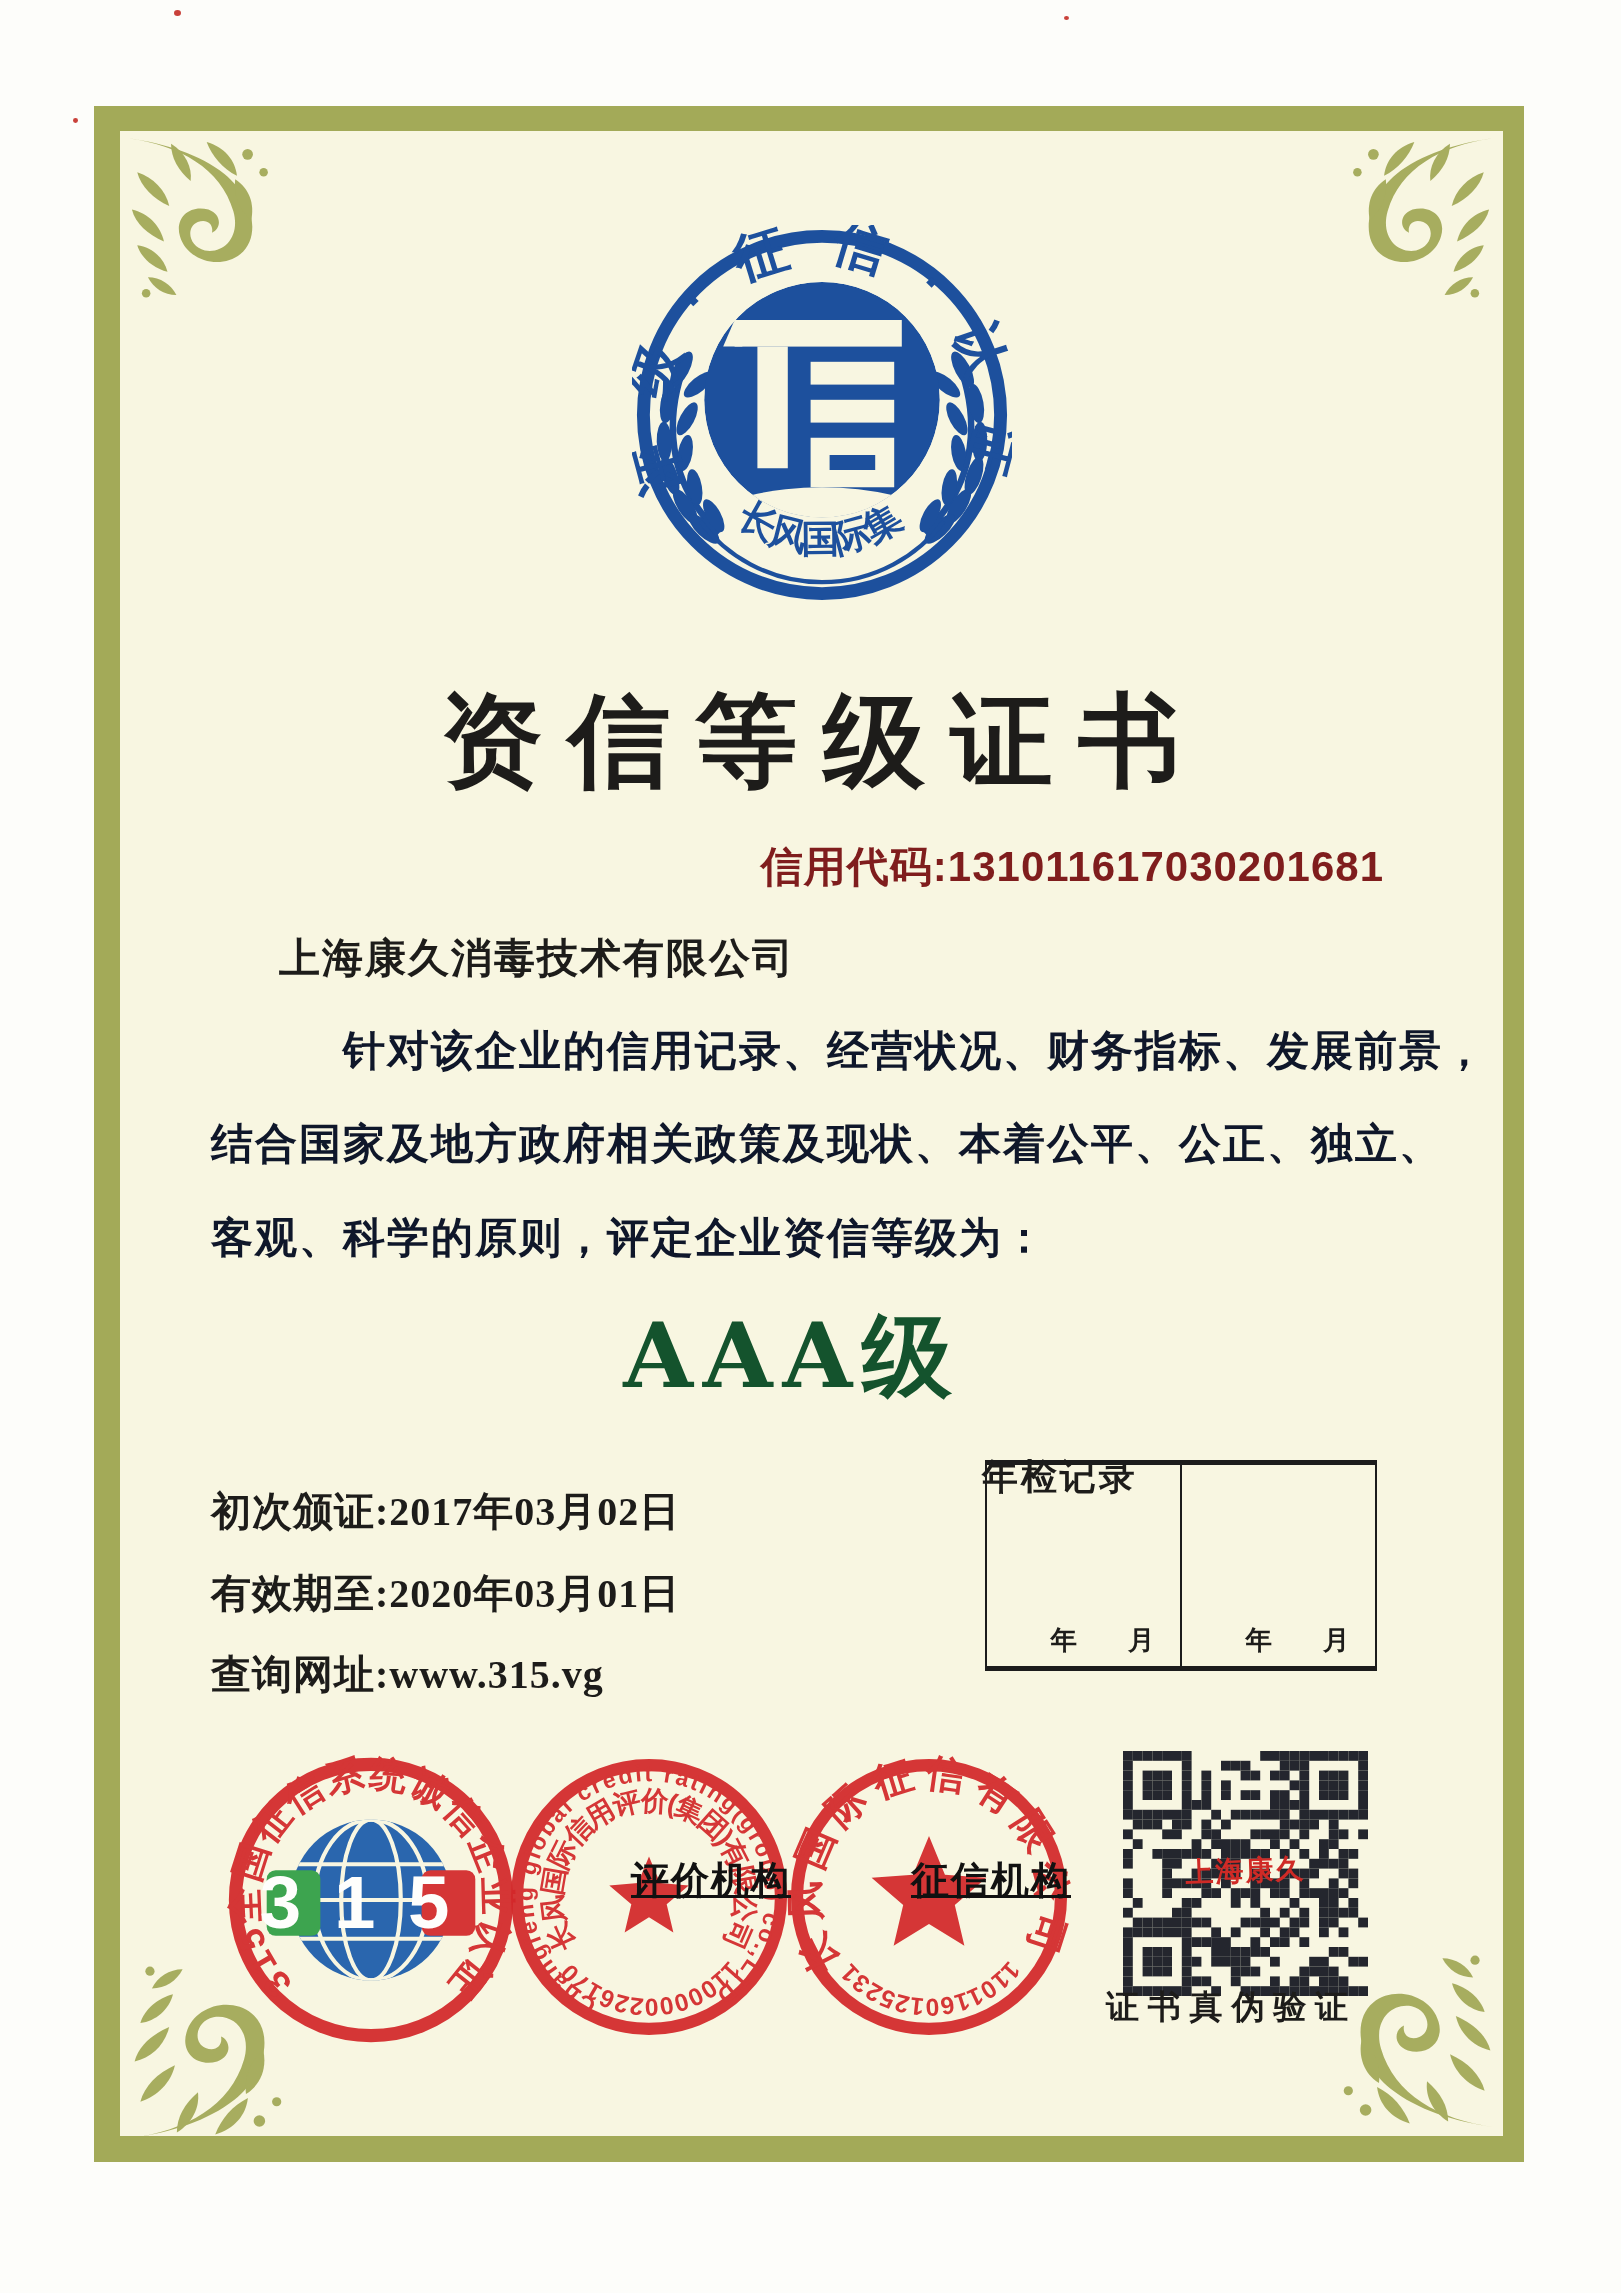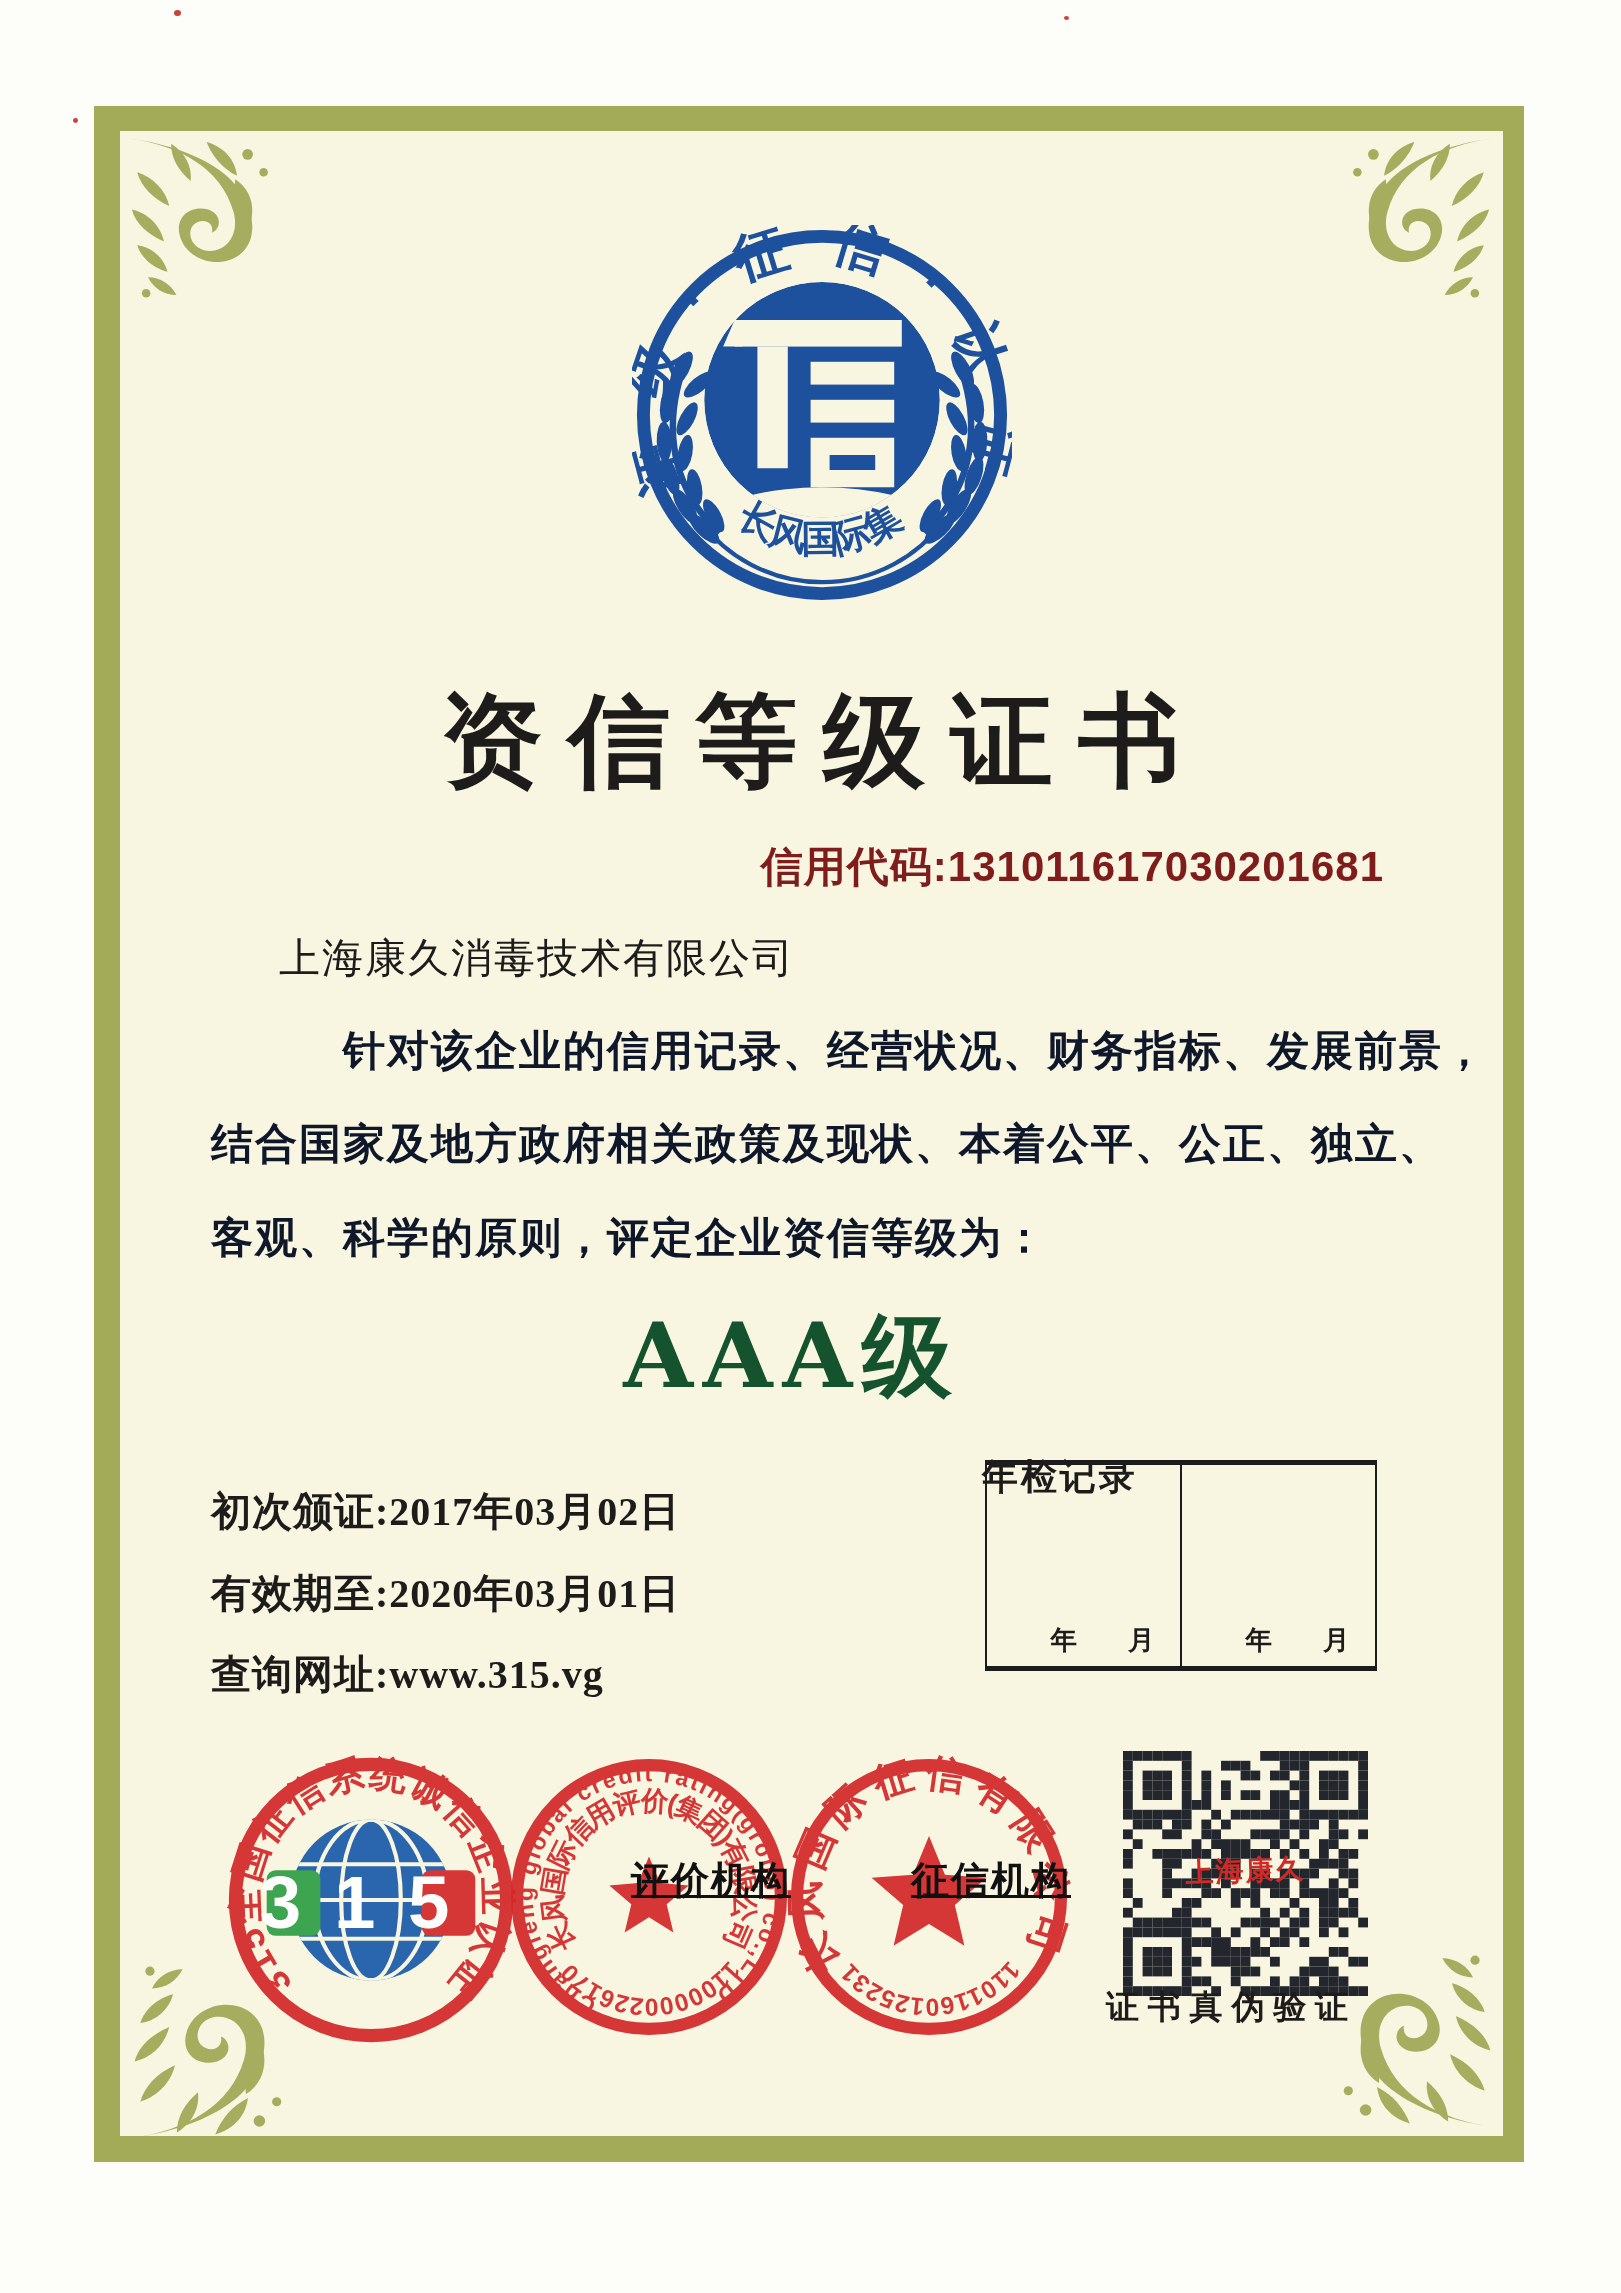--- a/index.html
+++ b/index.html
@@ -8,21 +8,21 @@
   .band{position:absolute;left:94px;top:106px;width:1430px;height:2056px;background:#a3aa58;}
   .inner{position:absolute;left:120px;top:131px;width:1383px;height:2005px;background:#f8f6e1;}
   .orn{position:absolute;pointer-events:none;}
   .speck{position:absolute;border-radius:50%;background:#c9413a;}
   .logo{position:absolute;left:632px;top:225px;width:380px;height:380px;}
   .title{position:absolute;left:120px;top:674px;width:1383px;text-align:center;
          font-size:102px;font-weight:900;letter-spacing:25.5px;padding-left:23px;box-sizing:border-box;
          font-family:"Liberation Sans",sans-serif;}
   .code{position:absolute;left:120px;top:839px;width:1264px;text-align:right;
         font-size:42px;font-weight:900;letter-spacing:1px;color:#7f1d1d;}
-  .company{position:absolute;left:279px;top:931px;font-size:41px;font-weight:400;letter-spacing:2px;}
+  .company{position:absolute;left:279px;top:931px;font-size:41px;font-weight:700;letter-spacing:2px;}
   .pline{position:absolute;font-family:"Liberation Serif",serif;font-size:42px;font-weight:700;
          letter-spacing:2px;white-space:nowrap;color:#0f172a;}
   .l1{left:343px;top:1023px;} .l2{left:211px;top:1116px;} .l3{left:211px;top:1210px;}
   .rating{position:absolute;left:120px;top:1296px;width:1345px;text-align:center;
           font-family:"DejaVu Serif","Liberation Serif",serif;font-size:90px;font-weight:700;
           color:#14532d;letter-spacing:9.8px;}
   .chk-label{position:absolute;left:982px;top:1413px;font-size:36px;font-weight:900;letter-spacing:2.9px;margin-top:40px;}
   .chk-table{position:absolute;left:985px;top:1460px;width:392px;height:211px;box-sizing:border-box;
              border-top:5.9px solid #1c1c1c;border-bottom:5.9px solid #1c1c1c;
              border-left:2.9px solid #1c1c1c;border-right:2.9px solid #1c1c1c;display:flex;}

